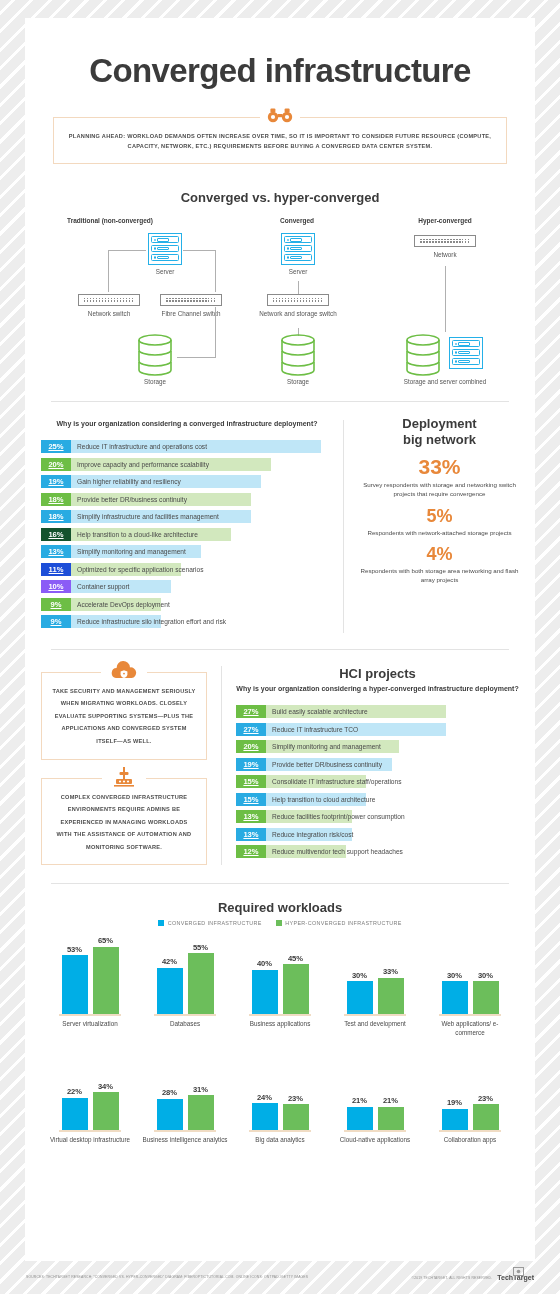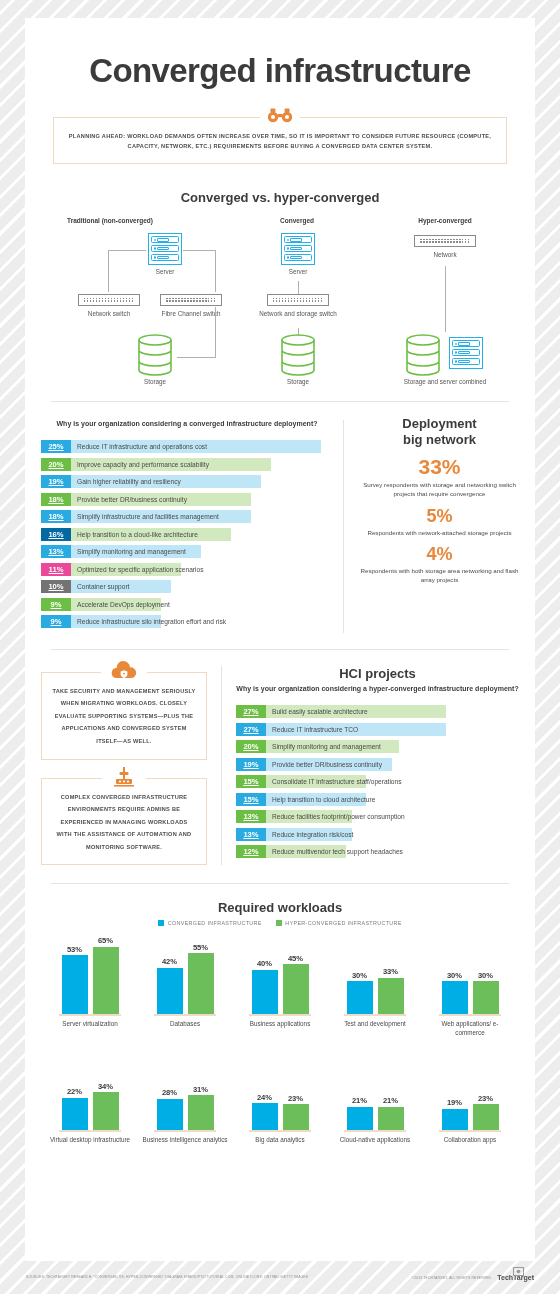--- a/index.html
+++ b/index.html
@@ -402,36 +402,36 @@
             <div class="bar-chip" style="background: rgb(109, 190, 69);">18%</div>
             <div class="bar-label">Provide better DR/business continuity</div>
           </div>
           <div class="bar-row">
             <div class="bar-track" style="width: 210px; background: rgb(191, 230, 247);"></div>
             <div class="bar-chip" style="background: rgb(41, 171, 226);">18%</div>
             <div class="bar-label">Simplify infrastructure and facilities management</div>
           </div>
           <div class="bar-row">
             <div class="bar-track" style="width: 190px; background: rgb(210, 232, 190);"></div>
-            <div class="bar-chip" style="background: #0369a1;">16%</div>
+            <div class="bar-chip" style="background: #14532d;">16%</div>
             <div class="bar-label">Help transition to a cloud-like architecture</div>
           </div>
           <div class="bar-row">
             <div class="bar-track" style="width: 160px; background: rgb(191, 230, 247);"></div>
             <div class="bar-chip" style="background: rgb(41, 171, 226);">13%</div>
             <div class="bar-label">Simplify monitoring and management</div>
           </div>
           <div class="bar-row">
             <div class="bar-track" style="width: 140px; background: rgb(210, 232, 190);"></div>
-            <div class="bar-chip" style="background: #ec4899;">11%</div>
+            <div class="bar-chip" style="background: #1d4ed8;">11%</div>
             <div class="bar-label">Optimized for specific application scenarios</div>
           </div>
           <div class="bar-row">
             <div class="bar-track" style="width: 130px; background: rgb(191, 230, 247);"></div>
-            <div class="bar-chip" style="background: #737373;">10%</div>
+            <div class="bar-chip" style="background: #8b5cf6;">10%</div>
             <div class="bar-label">Container support</div>
           </div>
           <div class="bar-row">
             <div class="bar-track" style="width: 120px; background: rgb(210, 232, 190);"></div>
             <div class="bar-chip" style="background: rgb(109, 190, 69);">9%</div>
             <div class="bar-label">Accelerate DevOps deployment</div>
           </div>
           <div class="bar-row">
             <div class="bar-track" style="width: 120px; background: rgb(191, 230, 247);"></div>
             <div class="bar-chip" style="background: rgb(41, 171, 226);">9%</div>

